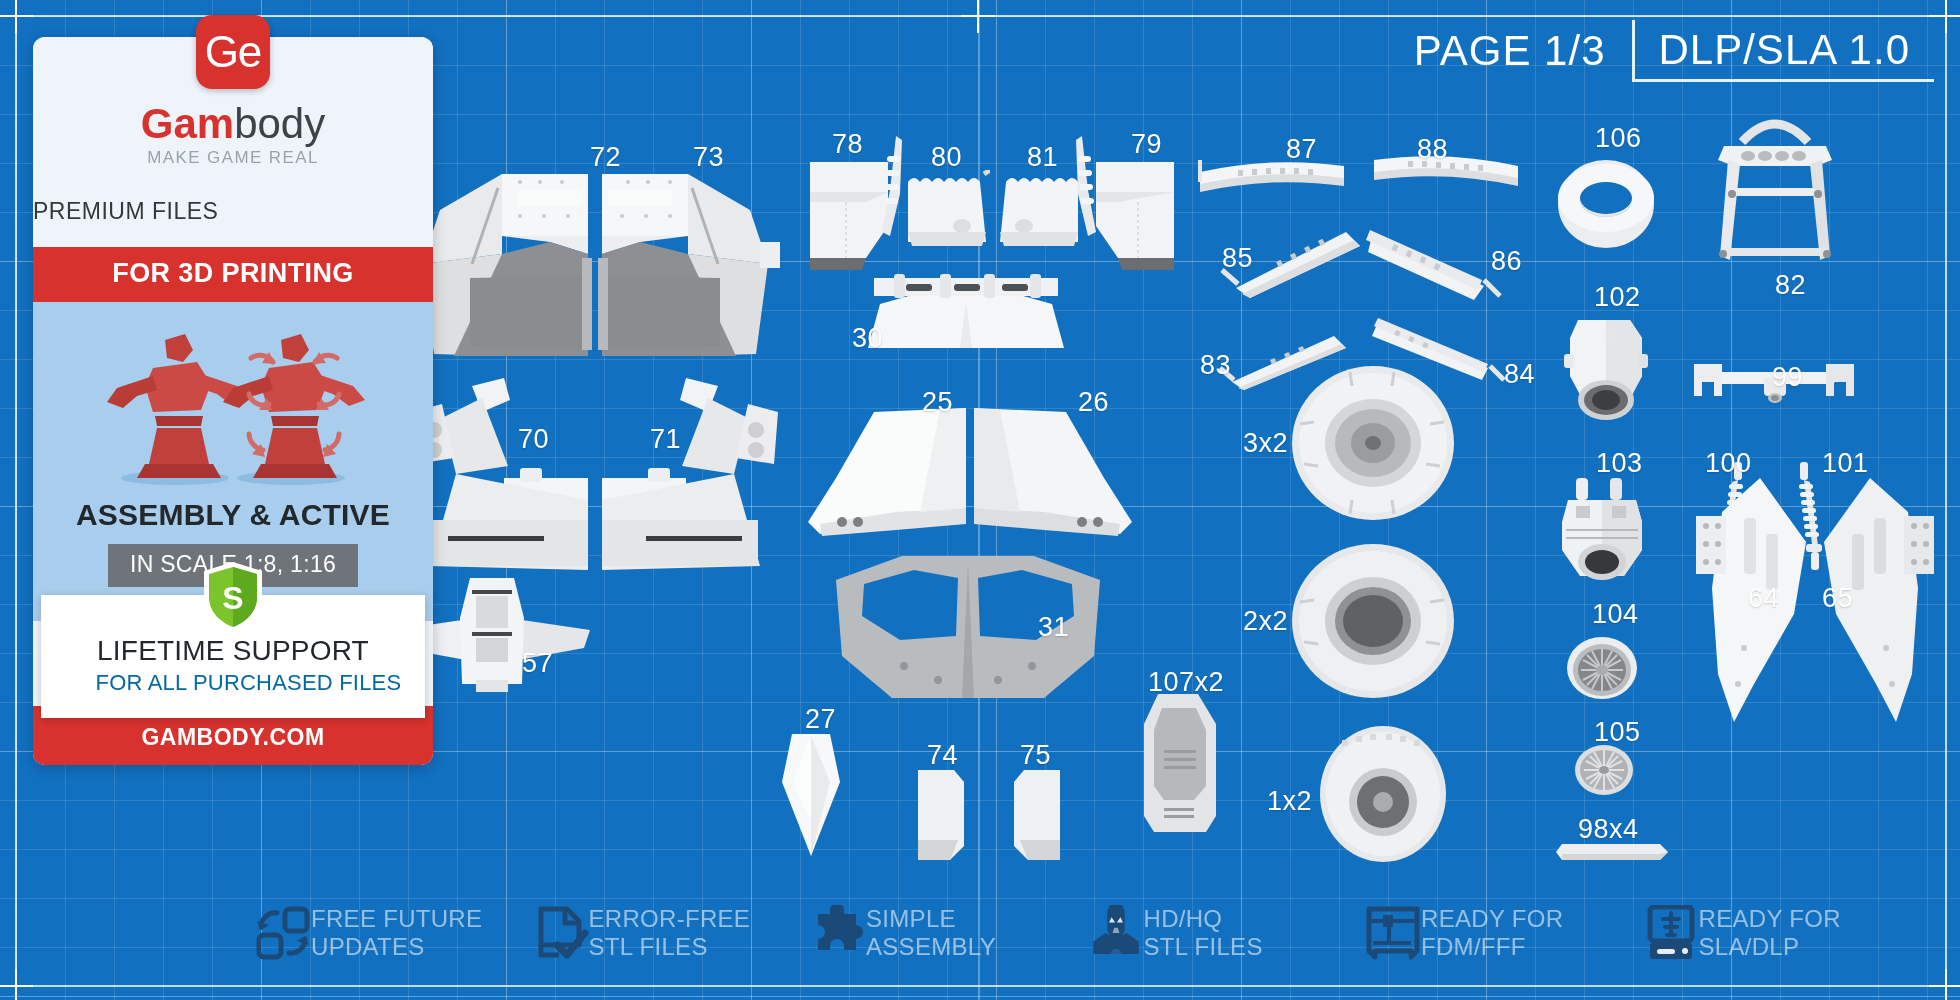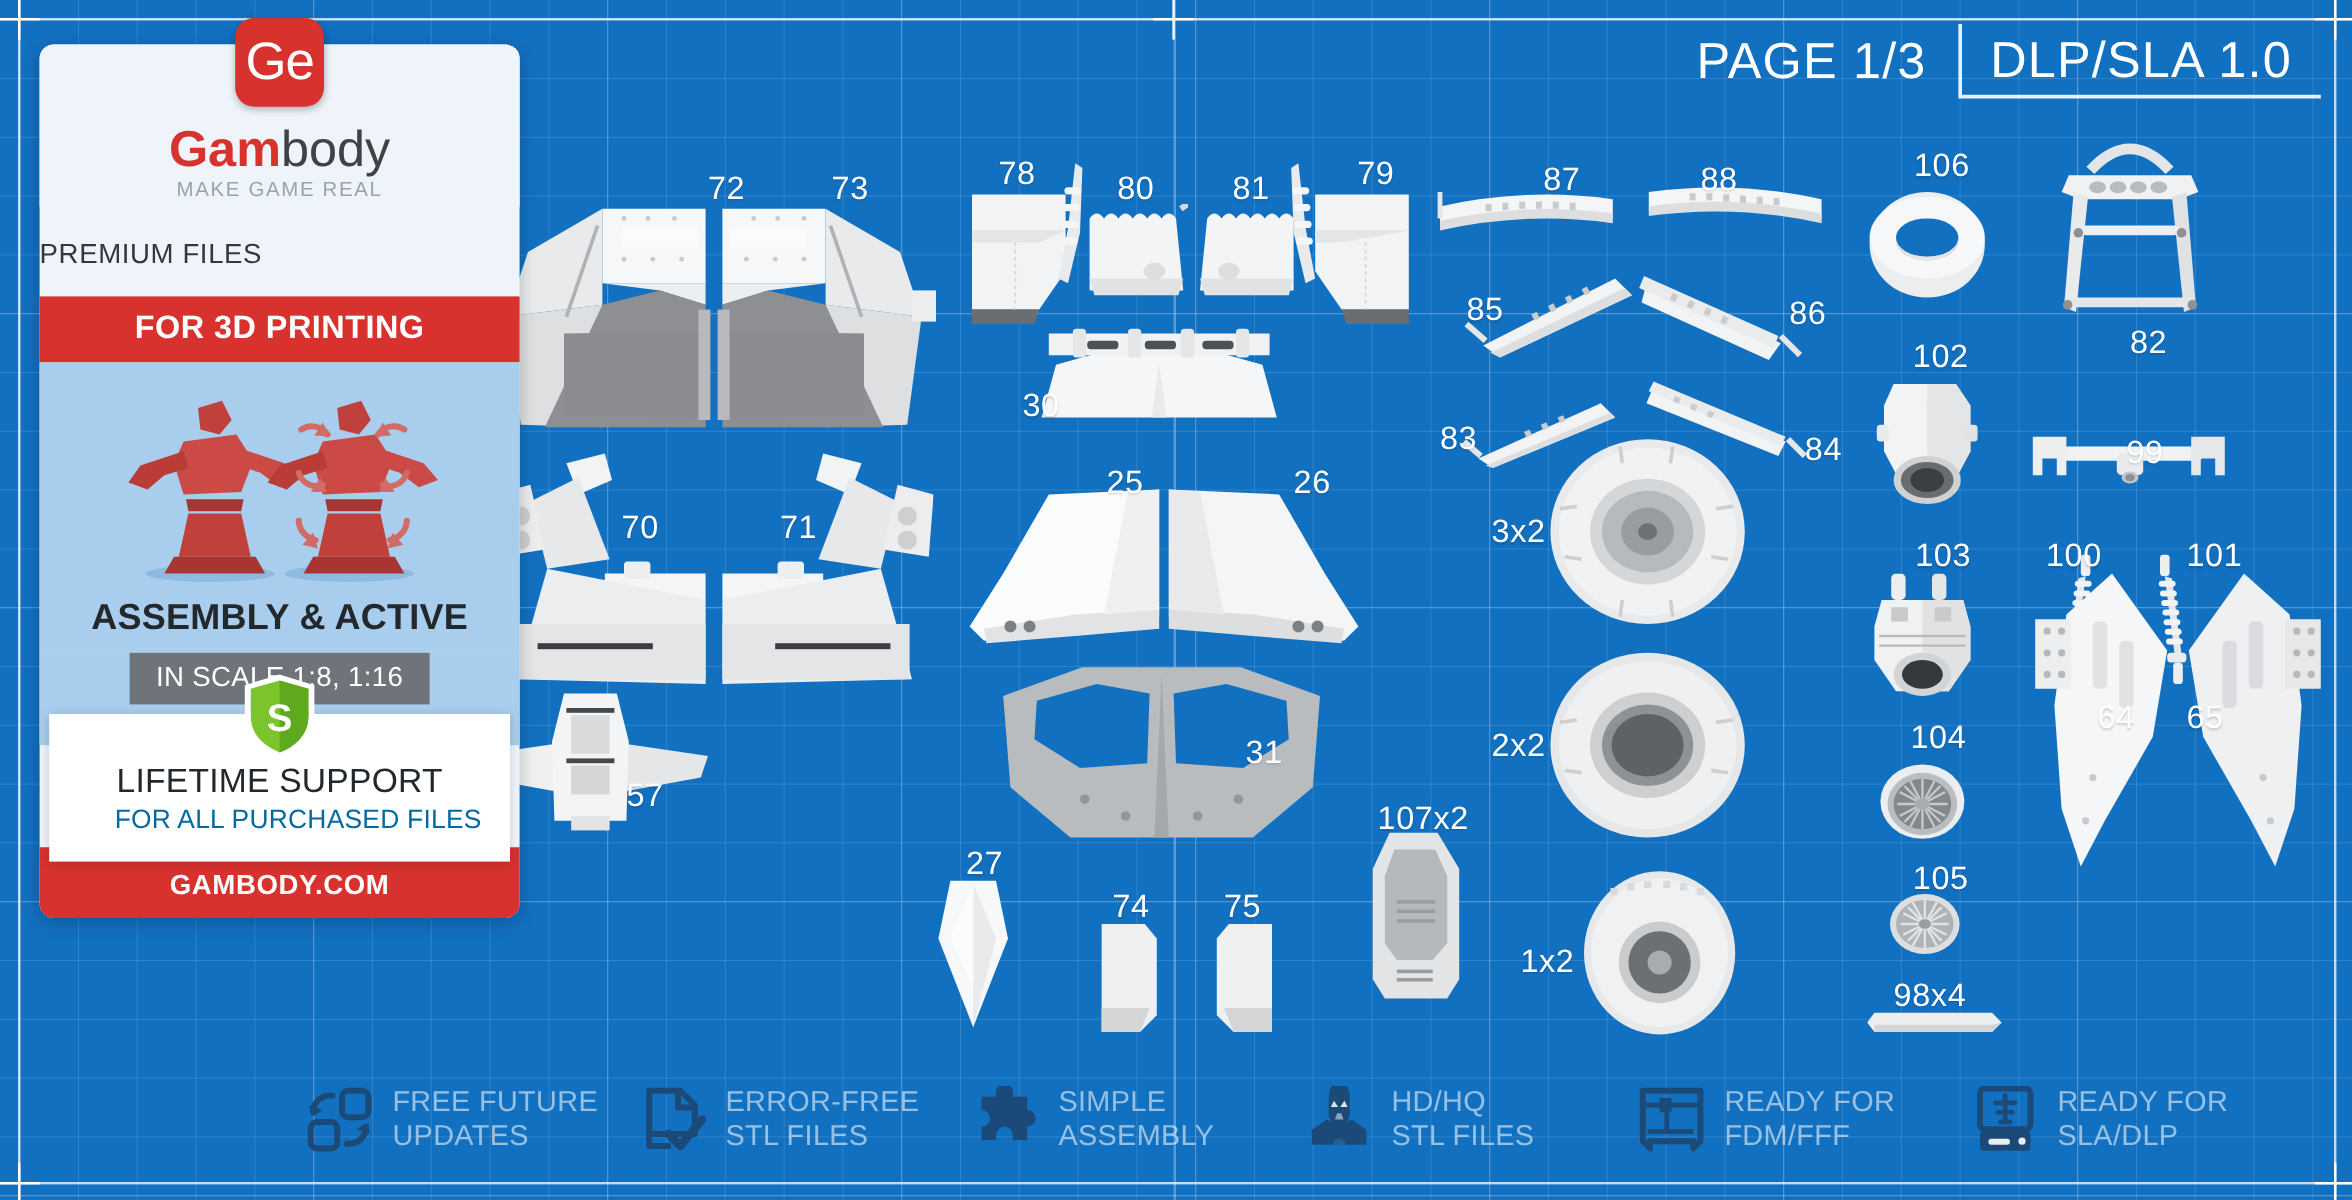--- a/index.html
+++ b/index.html
@@ -164,21 +164,21 @@
   }
 
   
   .features {
     position: absolute; left: 255px; right: 40px; bottom: 24px;
     height: 86px;
     display: flex; align-items: center;
     z-index: 6;
   }
   .feature {
-    display: flex; align-items: flex-end; gap: 16px;
+    display: flex; align-items: flex-end; 
     flex: 1 1 0;
   }
   .feature-icon { width: 56px; height: 56px; flex: 0 0 56px; }
   .feature-text {
     color: rgba(255,255,255,0.56);
     font-size: 24px; line-height: 1.18; letter-spacing: .3px;
   }
   .feature-text span { display: block; }
 </style>
 </head>

